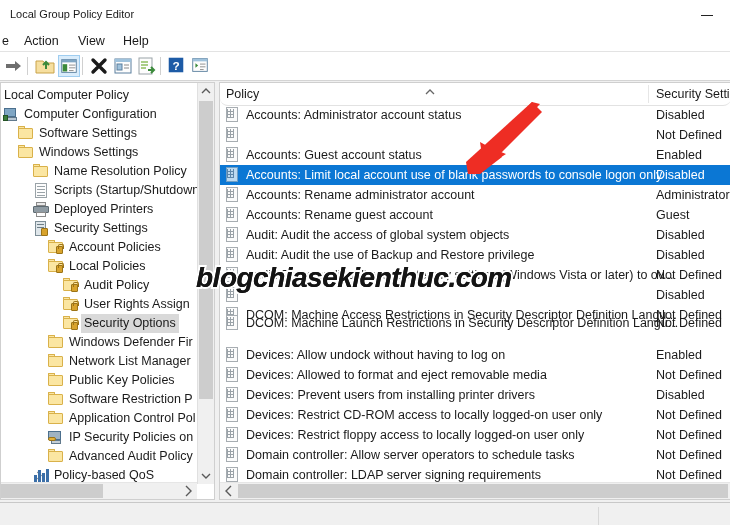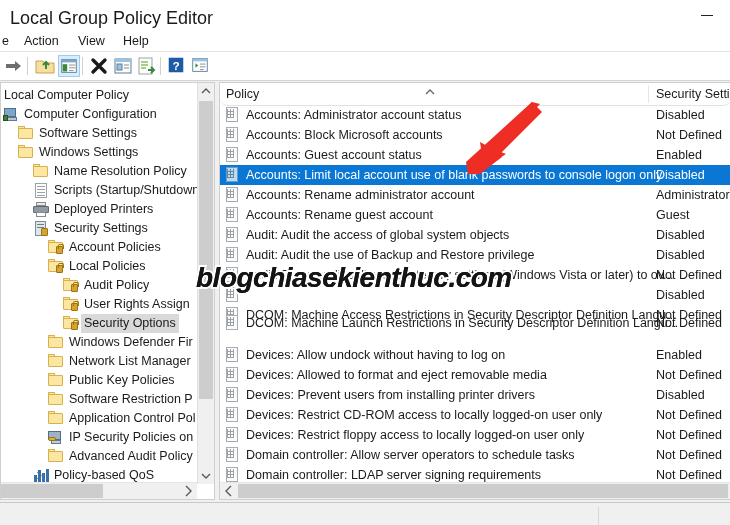--- a/index.html
+++ b/index.html
@@ -6,21 +6,21 @@
   body{
     width:730px;height:525px;overflow:hidden;
     font-family:"Liberation Sans","DejaVu Sans",sans-serif;
     font-size:12px;color:#000;background:#f0f0f0;
     -webkit-font-smoothing:antialiased;
   }
   .window{position:absolute;left:0;top:0;width:730px;height:525px;background:#f0f0f0;overflow:hidden;}
 
   
   .titlebar{position:absolute;left:0;top:0;width:730px;height:30px;background:#ffffff;}
-  .title-text{position:absolute;left:10px;top:8px;font-size:18px;color:#1a1a1a;white-space:nowrap;}
+  .title-text{position:absolute;left:10px;top:8px;font-size:11px;color:#1a1a1a;white-space:nowrap;}
   .win-btn{position:absolute;top:0;width:45px;height:30px;}
   .win-btn .bar{position:absolute;left:16px;top:15px;width:12px;height:1px;background:#222;}
   .minimize{right:0;}
 
   
   .menubar{position:absolute;left:0;top:30px;width:730px;height:22px;background:#ffffff;}
   .menu-item{position:absolute;top:3px;height:17px;line-height:17px;font-size:12.5px;color:#1a1a1a;padding:0 6px;white-space:nowrap;}
   .menubar .sep{position:absolute;left:0;bottom:0;width:730px;height:1px;background:#e3e3e3;}
 
   
@@ -483,21 +483,20 @@
             <span class="grid"></span>
           </span>
           <span class="pname">Accounts: Administrator account status</span>
           <span class="pval">Disabled</span>
         </div>
         <div class="row" style="top: 20px;">
           <span class="picon">
             <span class="doc"></span>
             <span class="grid"></span>
           </span>
-          <span class="pname">Accounts: Block Microsoft accounts</span>
           <span class="pval">Not Defined</span>
         </div>
         <div class="row" style="top: 40px;">
           <span class="picon">
             <span class="doc"></span>
             <span class="grid"></span>
           </span>
           <span class="pname">Accounts: Guest account status</span>
           <span class="pval">Enabled</span>
         </div>

